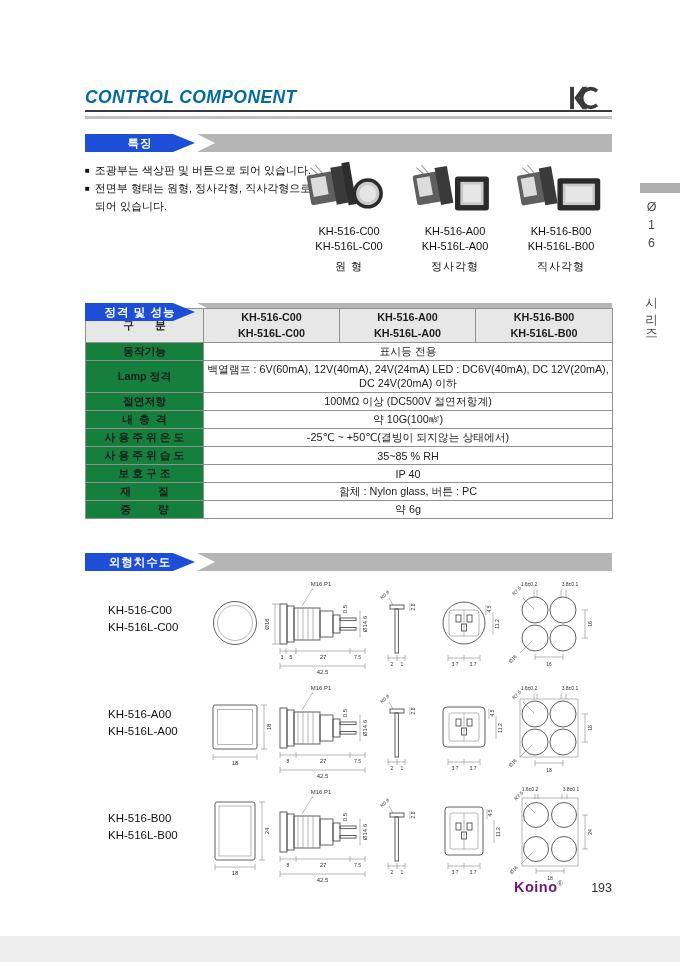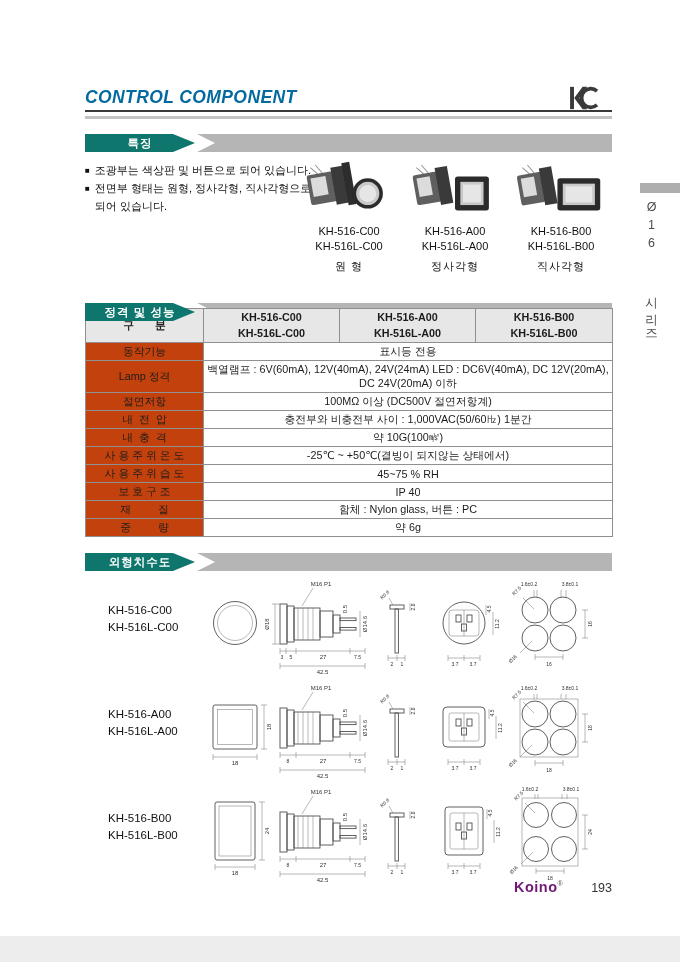--- a/index.html
+++ b/index.html
@@ -15,21 +15,21 @@
   .kc-logo{left:568px;top:85px;}
 
   
   .tab-bar{left:640px;top:183px;width:40px;height:10px;background:#aeaeae;}
   .tab-text{left:645px;top:200px;height:200px;writing-mode:vertical-rl;text-orientation:upright;
             font-size:12.5px;color:#4c4c4c;letter-spacing:4px;line-height:1;}
   .tab-text .series{padding-top:16px;}
 
   
   .sec{left:85px;width:527px;height:18px;display:flex;align-items:stretch;}
-  .sec-label{position:relative;z-index:2;width:110px;background:#0f766e;color:#fff;font-size:11.5px;
+  .sec-label{position:relative;z-index:2;width:110px;background:#1d4ed8;color:#fff;font-size:11.5px;
              font-weight:bold;display:flex;align-items:center;justify-content:center;
              padding-right:18px;letter-spacing:1px;
              clip-path:polygon(0 0,88px 0,110px 50%,88px 100%,0 100%);}
   .sec-bar{flex:1;margin-left:-16px;background:#b5b5b5;
            clip-path:polygon(0 0,100% 0,100% 100%,0 100%,18px 50%);}
 
   
   .features{left:85px;top:161px;width:230px;font-size:11px;line-height:1.65;color:#111;}
   .bullet{display:flex;gap:5px;}
   .bullet .mark{font-size:8px;padding-top:3px;color:#111;}
@@ -39,21 +39,21 @@
   .product{width:106px;text-align:center;}
   .product svg{width:98px;height:66px;display:block;margin:0 auto;}
   .pm{font-size:11px;line-height:1.35;color:#111;margin-top:2px;}
   .pshape{font-size:11px;color:#111;margin-top:5px;letter-spacing:1px;}
 
   
   table.spec{position:absolute;left:85px;top:308px;width:527px;border-collapse:collapse;
              table-layout:fixed;border:1.5px solid #6f6f6f;}
   table.spec td{border:1px solid #909090;font-size:10.8px;text-align:center;vertical-align:middle;
                 padding:1px 3px;color:#1c1c1c;}
-  td.lbl{background:#c2410c;white-space:pre;font-weight:normal;font-size:11px;}
+  td.lbl{background:#15803d;white-space:pre;font-weight:bold;font-size:11px;}
   .hrow td{background:#e7e7e7;height:30px;font-weight:bold;font-size:11px;line-height:1.45;}
   .r-std{height:18px;}
   .r-tall{height:32px;}
 
   
   .drw{position:absolute;left:190px;width:420px;height:100px;}
   .drw rect,.drw circle,.drw line,.drw path{stroke:#4f4f4f;stroke-width:.9;fill:none;}
   .drw .thin{stroke:#7d7d7d;stroke-width:.55;}
   .drw .dim{stroke:#7d7d7d;stroke-width:.55;}
   .drw text{stroke:none;fill:#333;font-size:6px;text-anchor:middle;}
@@ -203,34 +203,30 @@
   </tr>
   <tr class="r-tall">
     <td class="lbl">Lamp 정격</td>
     <td colspan="3">백열램프 : 6V(60mA), 12V(40mA), 24V(24mA)   LED : DC6V(40mA), DC 12V(20mA), DC 24V(20mA) 이하</td>
   </tr>
   <tr class="r-std">
     <td class="lbl">절연저항</td>
     <td colspan="3">100MΩ 이상 (DC500V 절연저항계)</td>
   </tr>
   <tr class="r-std">
-    <td class="lbl">내  전  압</td>
-    <td colspan="3">충전부와 비충전부 사이 : 1,000VAC(50/60㎐) 1분간</td>
-  </tr>
-  <tr class="r-std">
     <td class="lbl">내  충  격</td>
     <td colspan="3">약 10G(100㎨)</td>
   </tr>
   <tr class="r-std">
     <td class="lbl">사 용 주 위 온 도</td>
     <td colspan="3">-25℃ ~ +50℃(결빙이 되지않는 상태에서)</td>
   </tr>
   <tr class="r-std">
     <td class="lbl">사 용 주 위 습 도</td>
-    <td colspan="3">45~75 % RH</td>
+    <td colspan="3">35~85 % RH</td>
   </tr>
   <tr class="r-std">
     <td class="lbl">보 호 구 조</td>
     <td colspan="3">IP 40</td>
   </tr>
   <tr class="r-std">
     <td class="lbl">재         질</td>
     <td colspan="3">함체 : Nylon glass, 버튼 : PC</td>
   </tr>
   <tr class="r-std">

